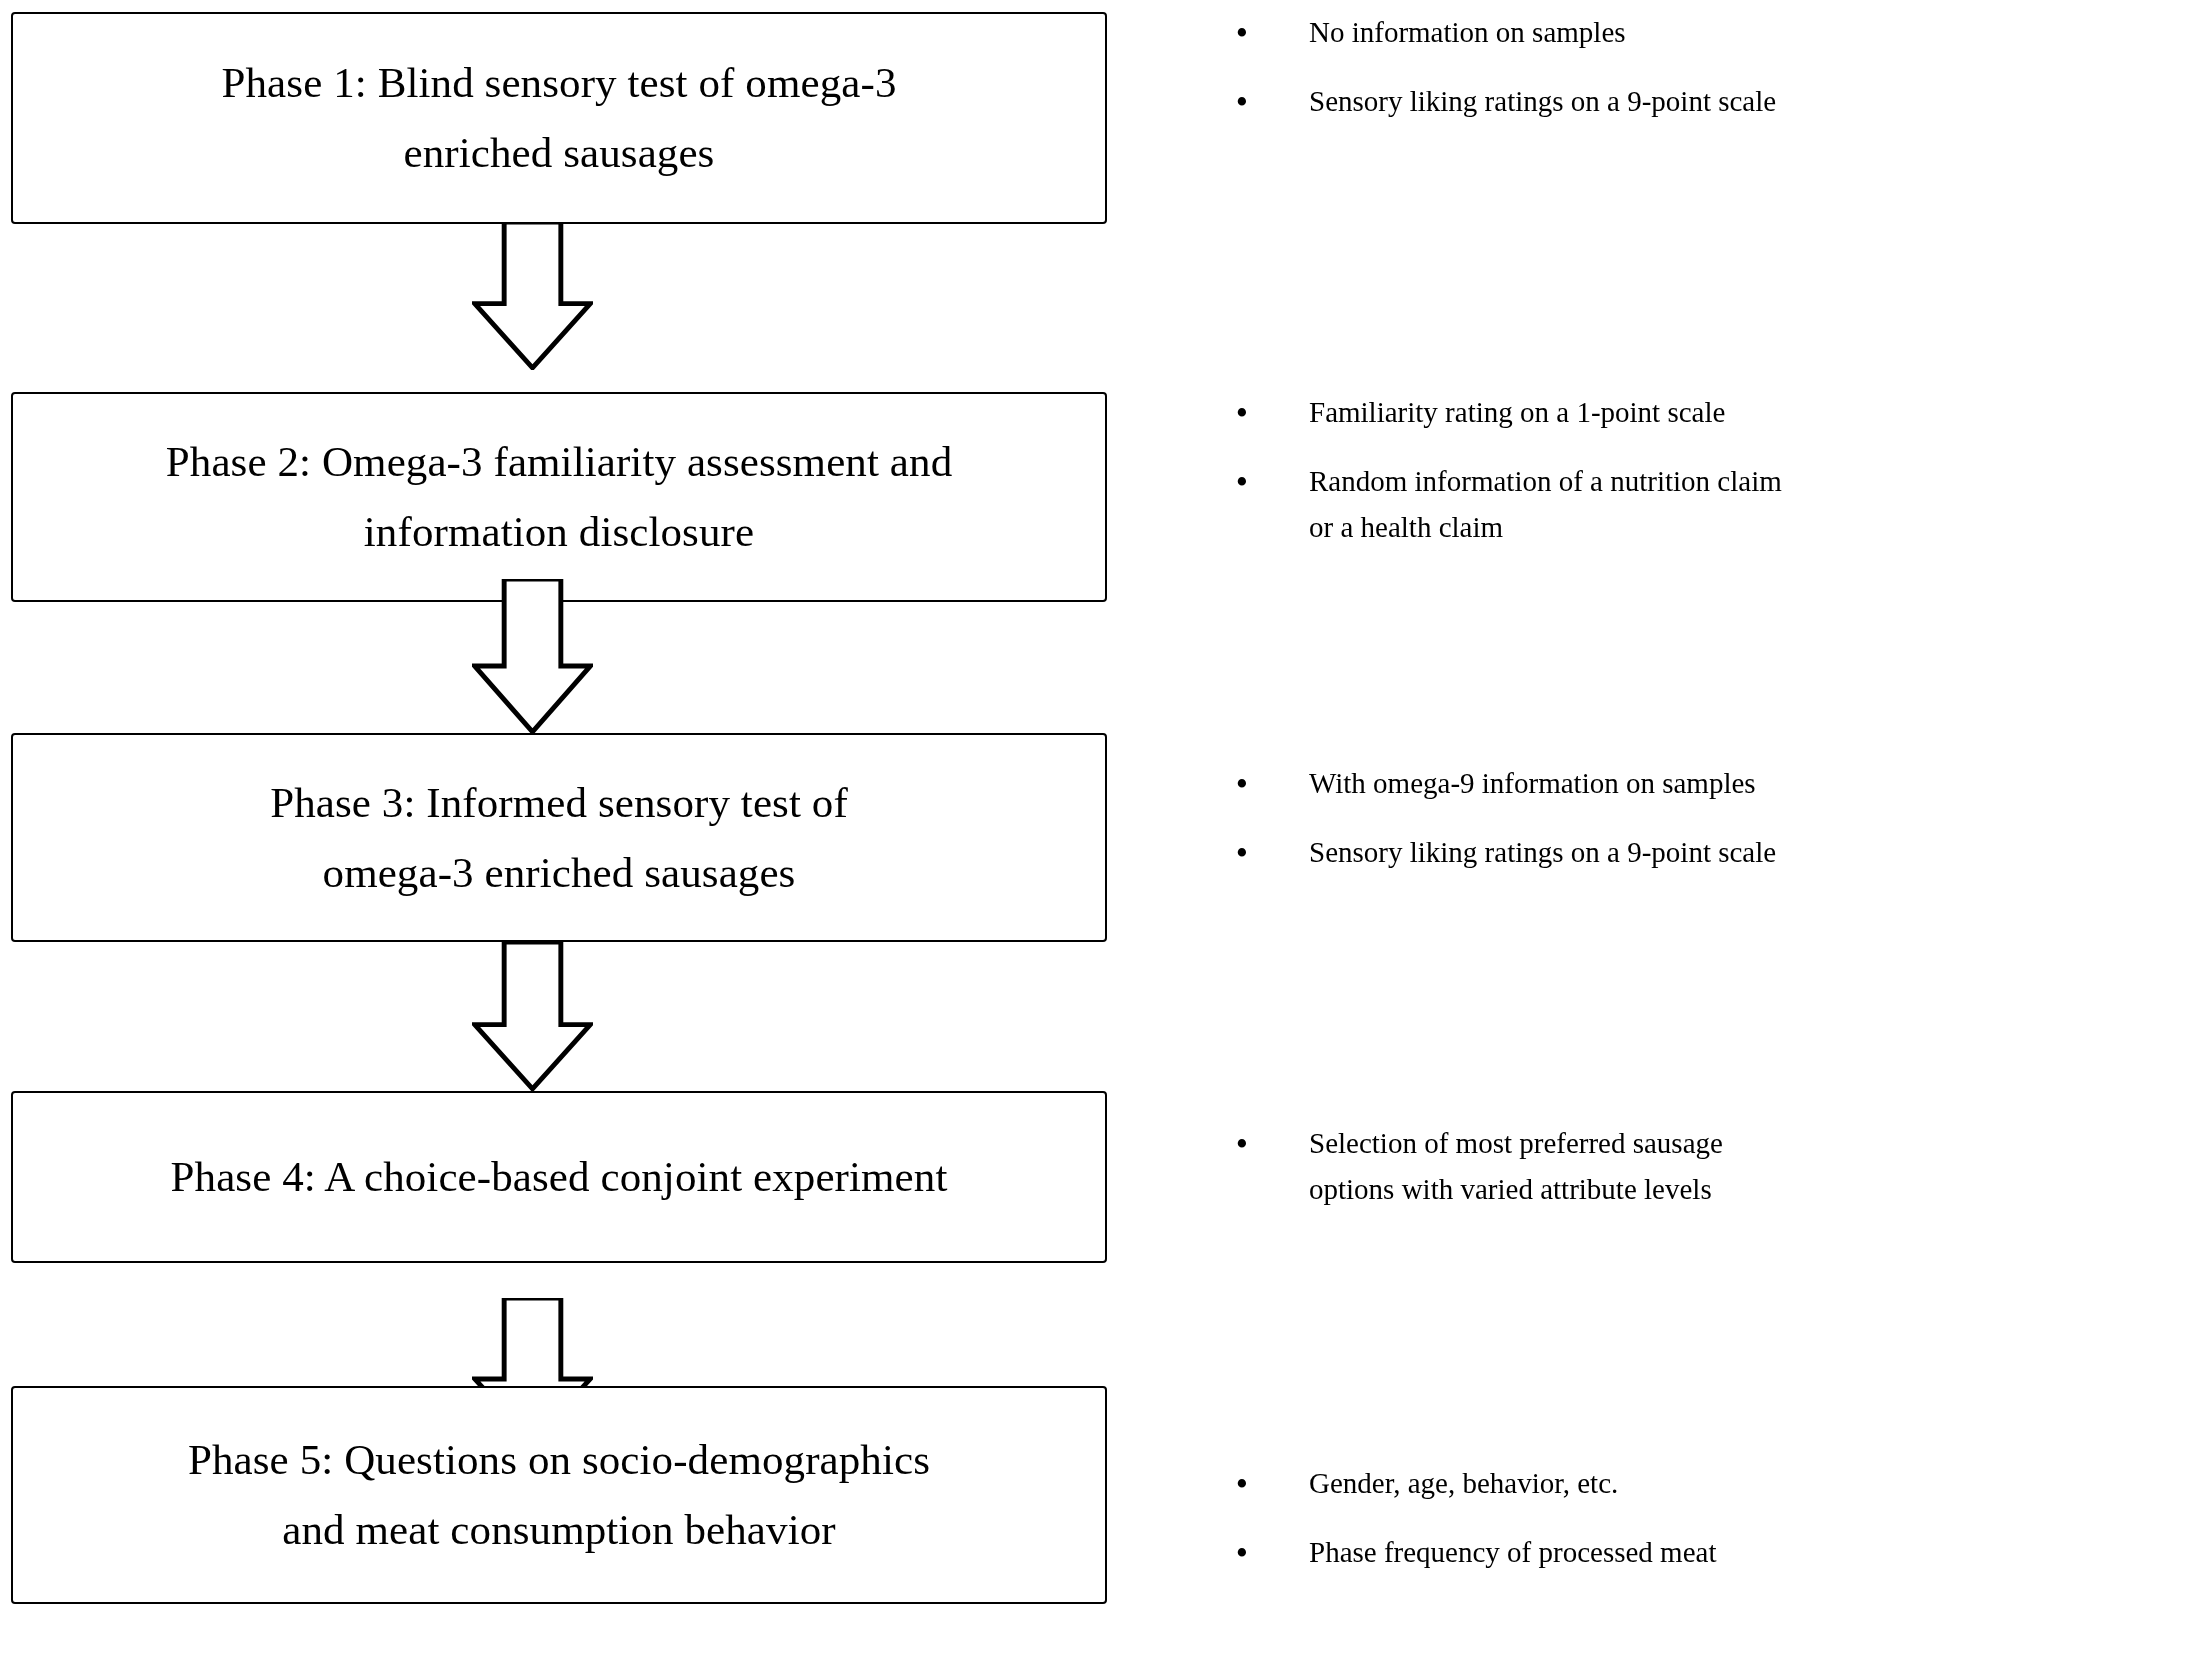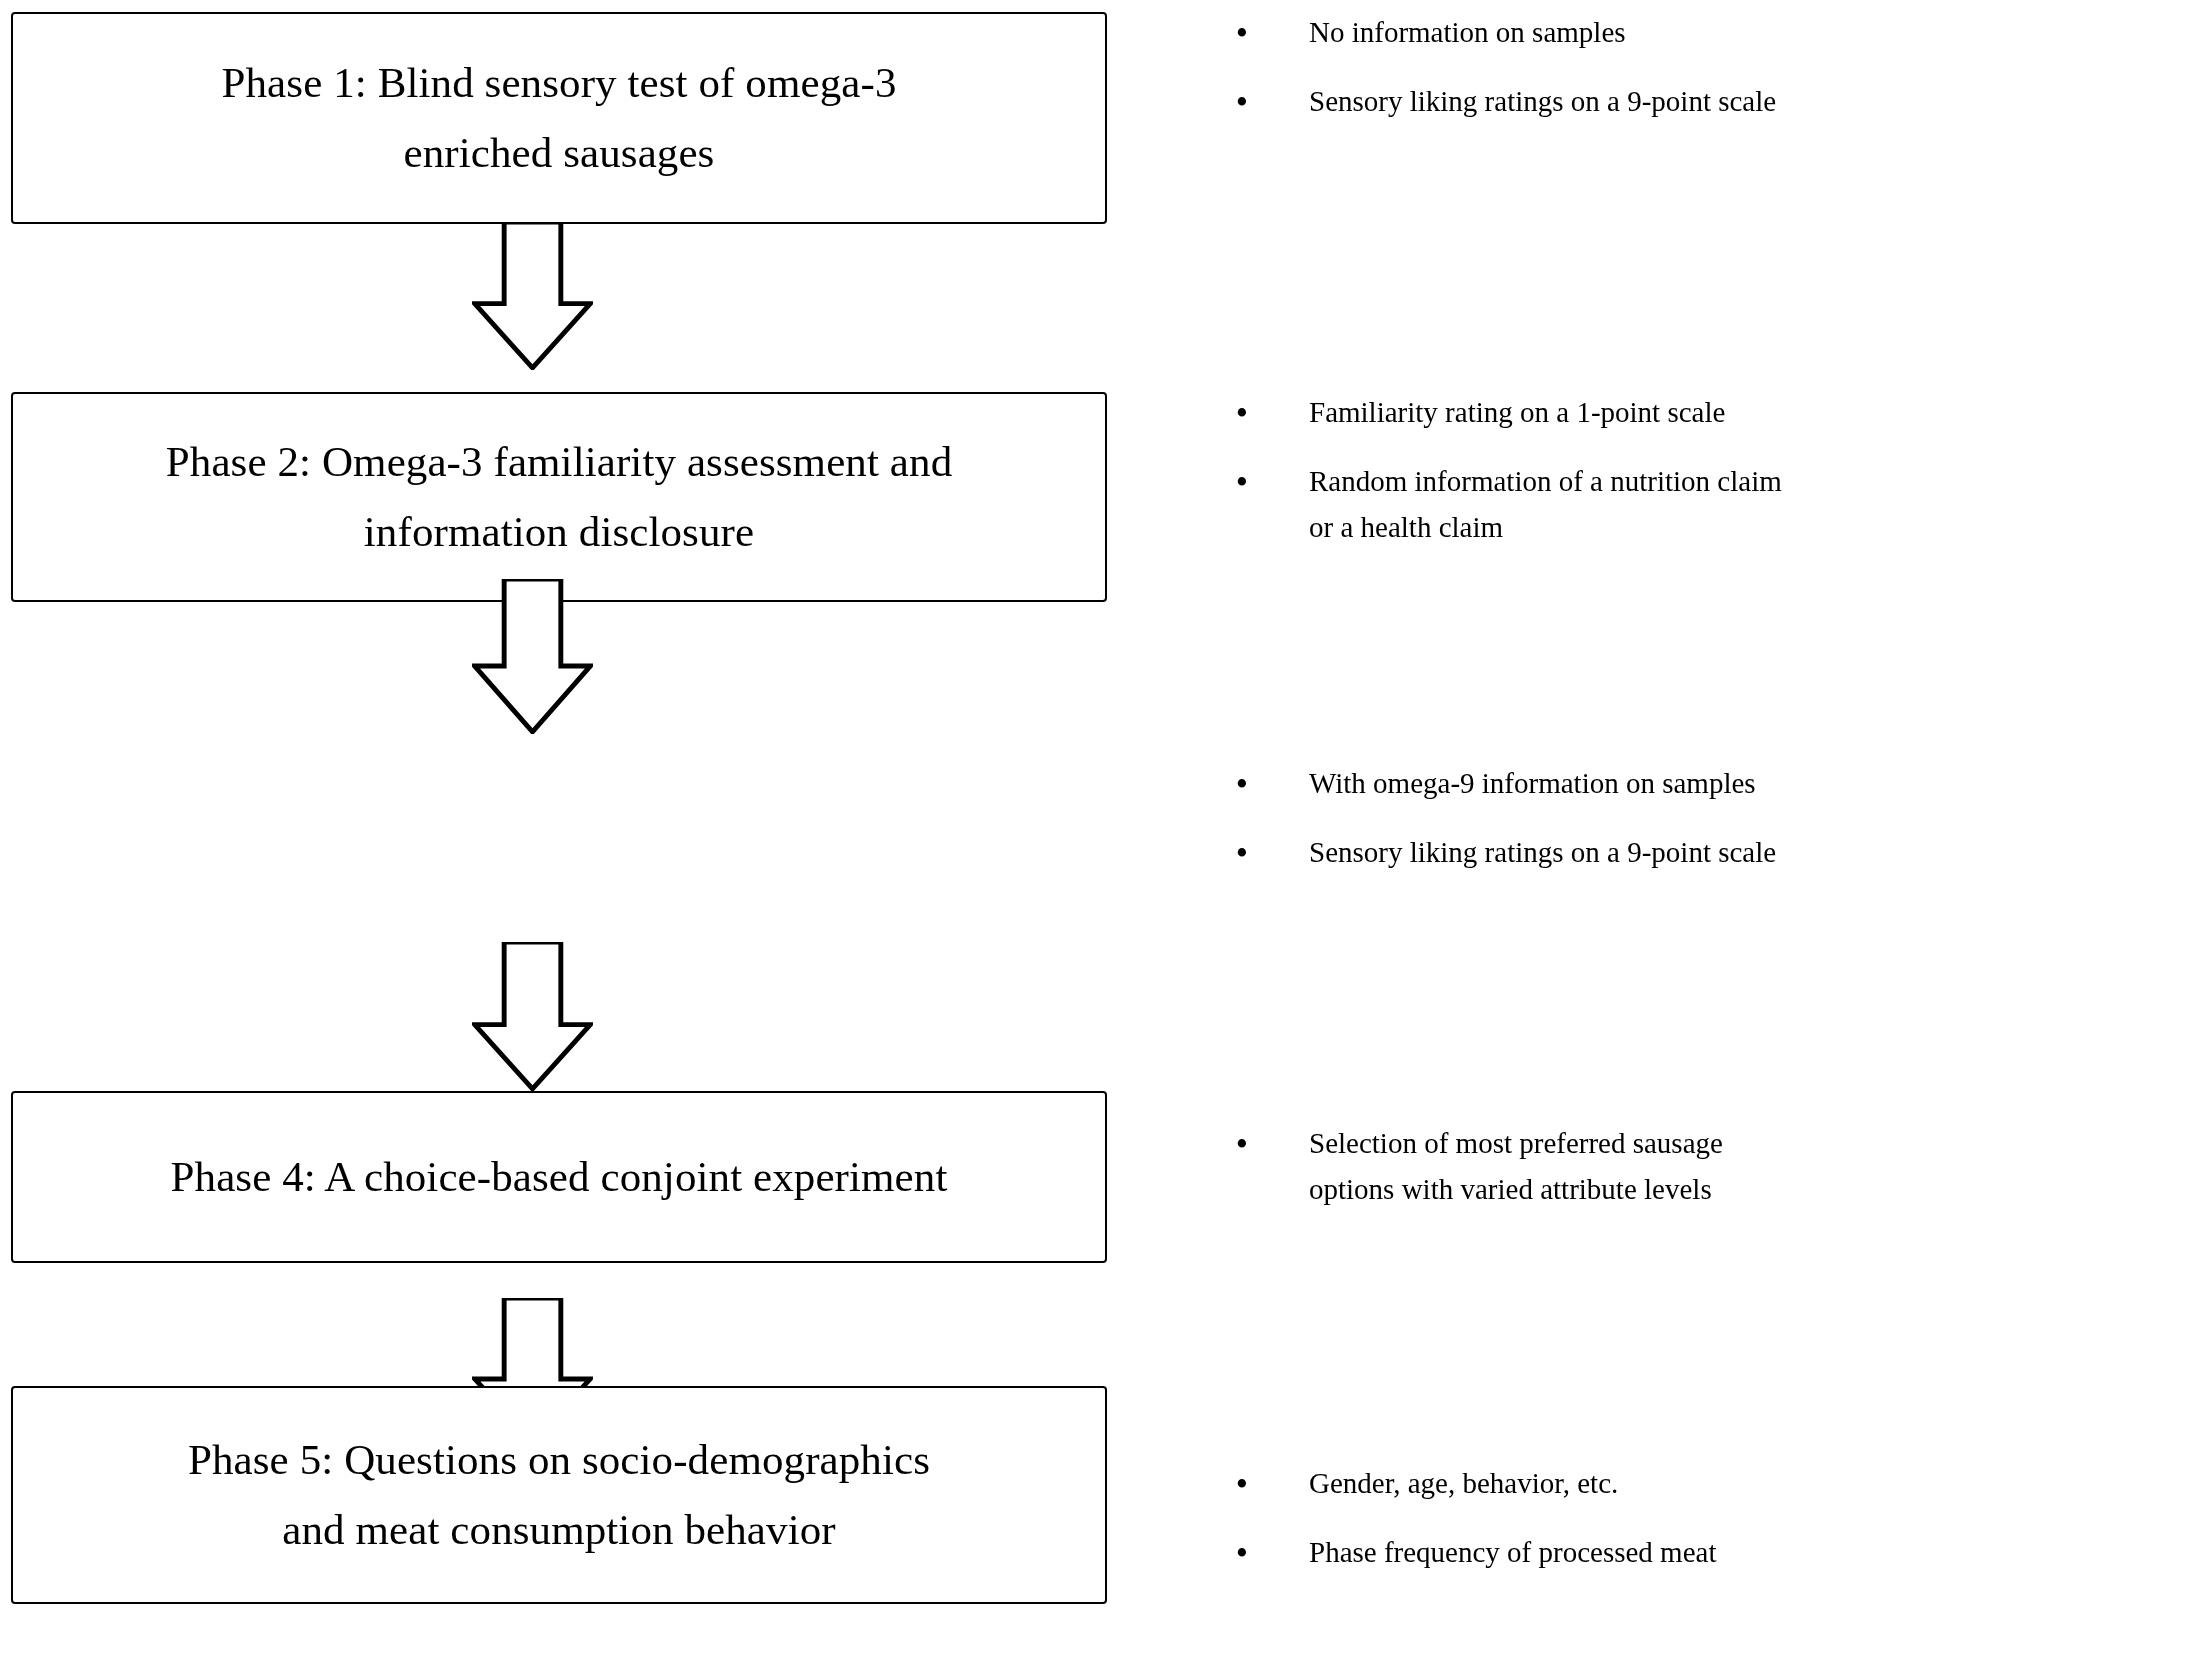--- a/index.html
+++ b/index.html
@@ -141,20 +141,24 @@
       <span class="bullet-marker">•</span>
       <span class="bullet-text">Familiarity rating on a 1-point scale</span>
     </div>
     <div class="bullet-row">
       <span class="bullet-marker">•</span>
       <span class="bullet-text">Random information of a nutrition claim
 or a health claim</span>
     </div>
   </div>
 
+  <div class="phase-box" id="box-3">
+    <div class="phase-box-text">Phase 3: Informed sensory test of
+omega-3 enriched sausages</div>
+  </div>
 
   <div class="arrow" id="arrow-3">
     <svg viewBox="0 0 222 274" preserveAspectRatio="none" aria-hidden="true">
       <polygon points="59,0 163,0 163,152 217,152 111,270 5,152 59,152" fill="#ffffff" stroke="#000000" stroke-width="9" stroke-linejoin="miter"></polygon>
     </svg>
   </div>
 
   <div class="bullet-group" id="bullets-3">
     <div class="bullet-row">
       <span class="bullet-marker">•</span>

